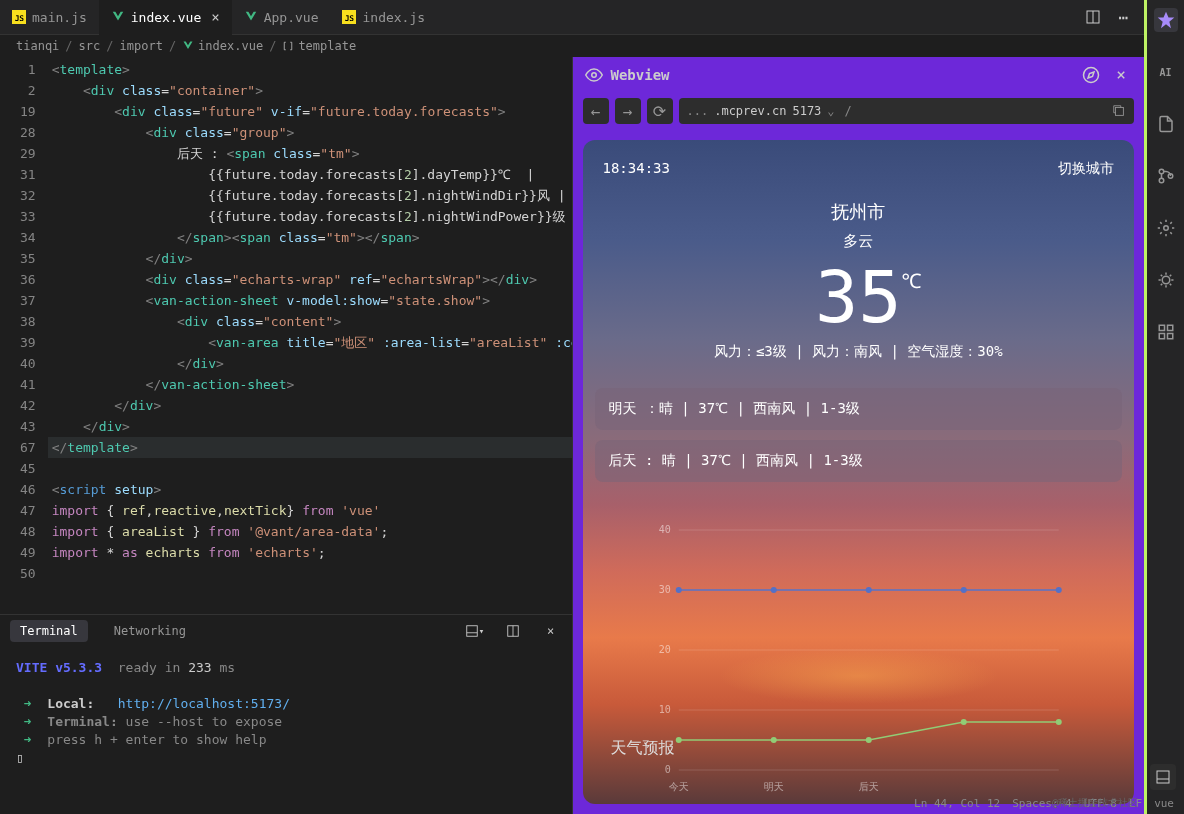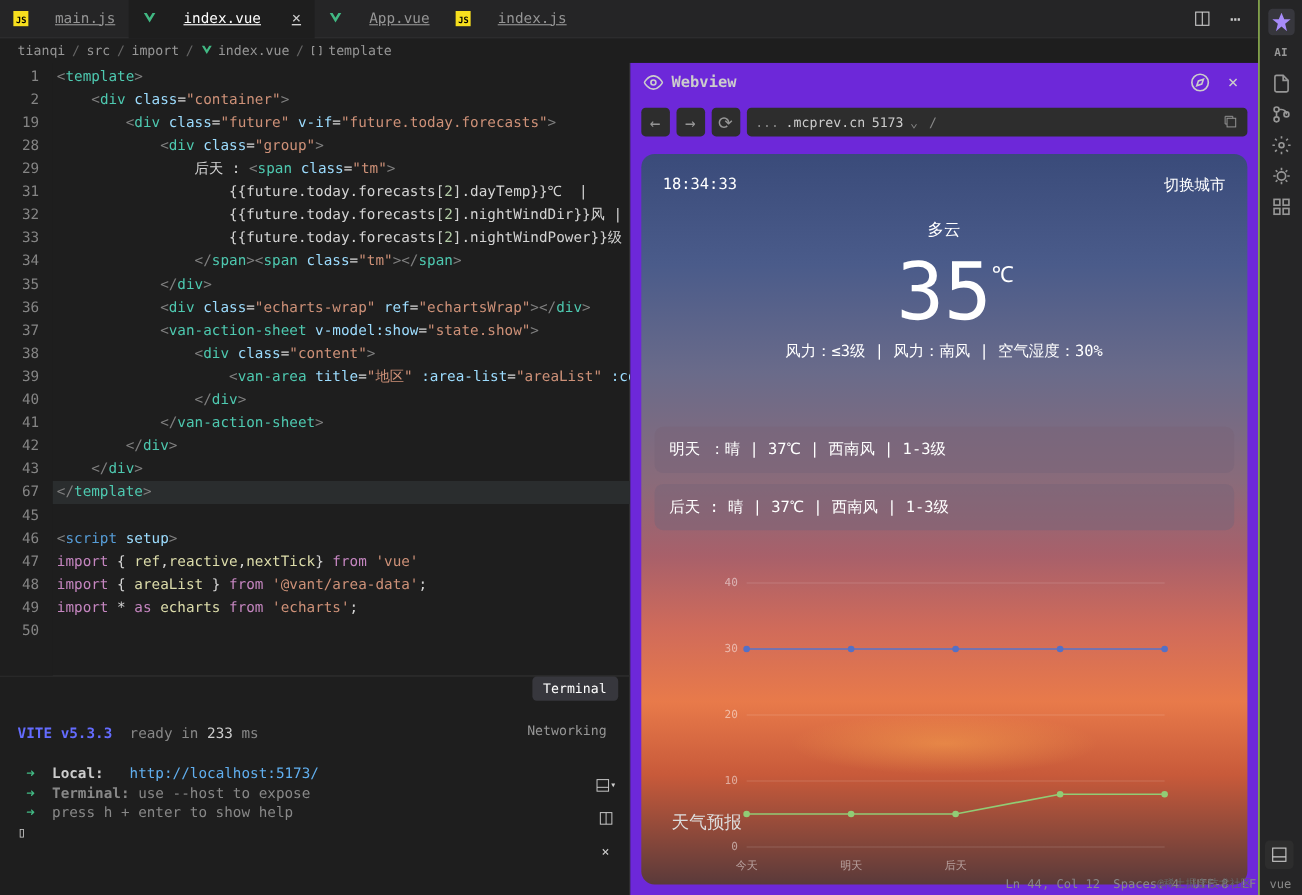--- a/index.html
+++ b/index.html
@@ -1,19 +1,19 @@
 <!DOCTYPE html>
 <html><head>
 <meta charset="utf-8">
 <style>
 * { margin: 0; padding: 0; box-sizing: border-box; }
 body { font-family: 'Consolas', 'Monaco', monospace; background: #1e1e1e; color: #ccc; width: 1184px; height: 814px; overflow: hidden; display: flex; }
 .main-area { flex: 1; display: flex; flex-direction: column; }
 .tabs-bar { display: flex; align-items: center; background: #252526; height: 35px; border-bottom: 1px solid #333; }
-.tab { display: flex; align-items: center; padding: 0 12px; height: 35px; gap: 24px; font-size: 13px; color: #969696; cursor: pointer; text-decoration: underline; }
+.tab { display: flex; align-items: center; padding: 0 12px; height: 35px; gap: 6px; font-size: 13px; color: #969696; cursor: pointer; }
 .tab.active { background: #1e1e1e; color: #fff; }
 .tab-icon { width: 14px; height: 14px; }
 .tab-close { color: #ccc; margin-left: 4px; font-size: 14px; }
 .tabs-spacer { flex: 1; }
 .tabs-actions { display: flex; gap: 8px; padding: 0 10px; }
 .icon-btn { width: 22px; height: 22px; display: flex; align-items: center; justify-content: center; cursor: pointer; color: #ccc; }
 .breadcrumb { display: flex; align-items: center; background: #1e1e1e; height: 22px; font-size: 12px; padding: 0 16px; gap: 6px; color: #969696; }
 .breadcrumb-sep { color: #666; }
 .breadcrumb-item { display: flex; align-items: center; gap: 4px; }
 .editor-split { display: flex; flex: 1; overflow: hidden; }
@@ -26,21 +26,21 @@
 .tag { color: #569cd6; }
 .tagname { color: #4ec9b0; }
 .attr { color: #9cdcfe; }
 .str { color: #ce9178; }
 .punct { color: #808080; }
 .kw { color: #c586c0; }
 .num { color: #b5cea8; }
 .fn { color: #dcdcaa; }
 .txt { color: #d4d4d4; }
 .terminal-panel { height: 200px; border-top: 1px solid #333; display: flex; flex-direction: column; background: #1e1e1e; }
-.term-tabs { display: flex; align-items: flex-end; height: 32px; padding: 0 10px; gap: 16px; font-size: 12px; flex-direction: column; }
+.term-tabs { display: flex; align-items: center; height: 32px; padding: 0 10px; gap: 16px; font-size: 12px; }
 .term-tab { padding: 4px 10px; color: #969696; cursor: pointer; border-radius: 4px; }
 .term-tab.active { background: #37373d; color: #fff; }
 .term-spacer { flex: 1; }
 .term-body { flex: 1; padding: 12px 16px; font-size: 13px; line-height: 18px; overflow: auto; }
 .term-body .vite { color: #646cff; font-weight: bold; }
 .term-body .dim { color: #888; }
 .term-body .arrow { color: #41b883; }
 .term-body .link { color: #61afef; }
 .webview-pane { flex: 1; display: flex; flex-direction: column; background: #6d28d9; }
 .webview-header { display: flex; align-items: center; height: 35px; padding: 0 12px; gap: 8px; }
@@ -60,21 +60,21 @@
 .weather-info { position: absolute; top: 60px; left: 0; right: 0; text-align: center; color: #fff; }
 .city-name { font-size: 18px; margin-bottom: 8px; }
 .weather-desc { font-size: 15px; margin-bottom: 4px; }
 .temp-big { font-size: 72px; font-weight: 300; position: relative; display: inline-block; }
 .temp-unit { font-size: 20px; position: absolute; top: 12px; }
 .weather-stats { font-size: 14px; margin-top: 4px; }
 .forecast-cards { position: absolute; top: 248px; left: 12px; right: 12px; }
 .forecast-card { background: rgba(120, 100, 120, 0.5); border-radius: 8px; padding: 12px 14px; margin-bottom: 10px; color: #fff; font-size: 14px; }
 .forecast-title { position: absolute; top: 350px; left: 16px; color: #ddd; font-size: 16px; font-weight: 500; }
 .chart-area { position: absolute; top: 380px; left: 16px; right: 16px; height: 280px; }
-.right-rail { width: 40px; background: #252526; display: flex; flex-direction: column; align-items: center; padding-top: 8px; gap: 4px; border-left: 1px solid #bef264; }
+.right-rail { width: 40px; background: #252526; display: flex; flex-direction: column; align-items: center; padding-top: 8px; gap: 28px; border-left: 3px solid #bef264; }
 .rail-icon { width: 24px; height: 24px; display: flex; align-items: center; justify-content: center; cursor: pointer; color: #969696; border-radius: 4px; }
 .rail-icon.active { background: #37373d; color: #fff; }
 .ai-badge { font-size: 10px; font-weight: bold; }
 .status-bar { position: absolute; bottom: 0; left: 0; right: 0; height: 22px; background: #007acc00; display: flex; align-items: center; justify-content: flex-end; padding: 0 10px; font-size: 11px; color: #888; gap: 12px; }
 .watermark { position: absolute; bottom: 4px; right: 46px; font-size: 10px; color: #666; }
 .bottom-rail-btn { position: absolute; bottom: 24px; right: 8px; width: 26px; height: 26px; background: #2d2d2d; border-radius: 4px; display: flex; align-items: center; justify-content: center; cursor: pointer; }
 svg { display: block; }
 </style>
 </head>
 <body>
@@ -236,20 +236,21 @@
               <path d="M4 10H2V2h8v2"></path>
             </svg>
         </div>
       </div>
       <div class="phone-preview">
         <div class="phone-top">
           <span>18:34:33</span>
           <span class="city-switch">切换城市</span>
         </div>
         <div class="weather-info">
+          <div class="city-name">抚州市</div>
           <div class="weather-desc">多云</div>
           <div class="temp-big"><span>35</span><span class="temp-unit">℃</span></div>
           <div class="weather-stats">风力：≤3级 | 风力：南风 | 空气湿度：30%</div>
         </div>
         <div class="forecast-cards">
           <div class="forecast-card">明天 ：晴 | 37℃ | 西南风 | 1-3级</div>
           <div class="forecast-card">后天 : 晴 | 37℃ | 西南风 | 1-3级</div>
           <div class="forecast-title">天气预报</div>
         </div>
         <div class="chart-area">

